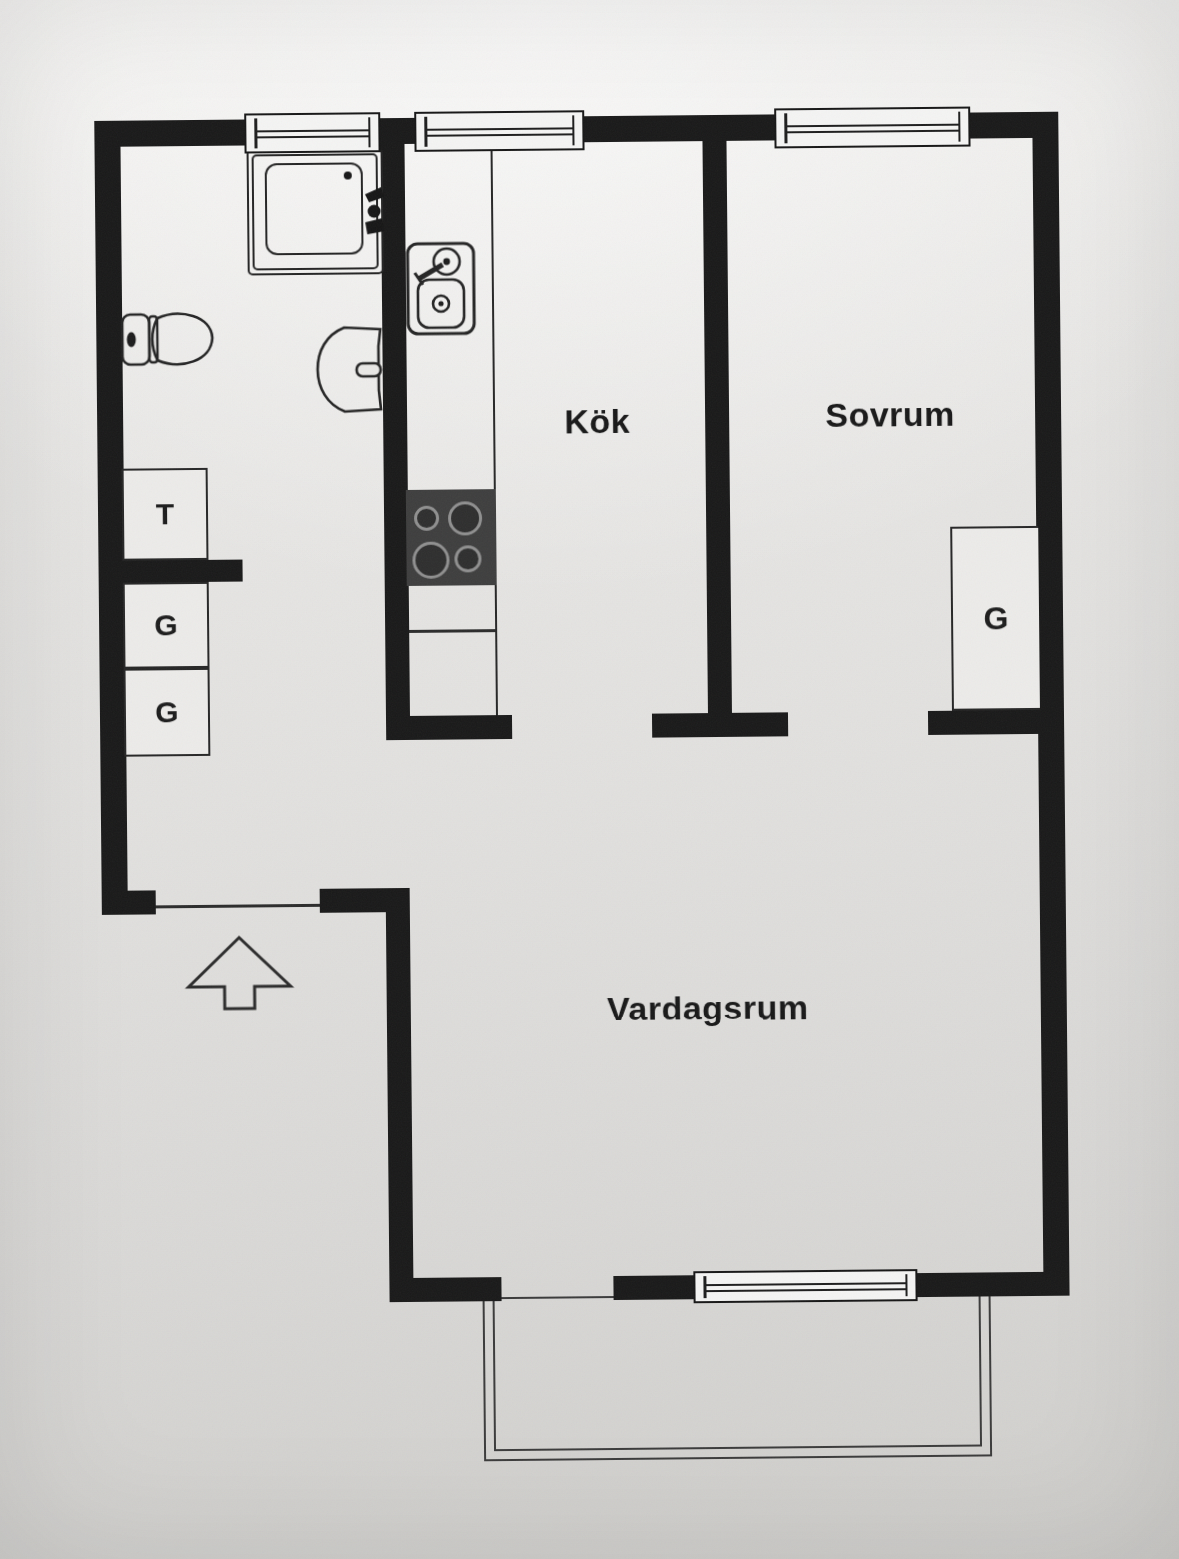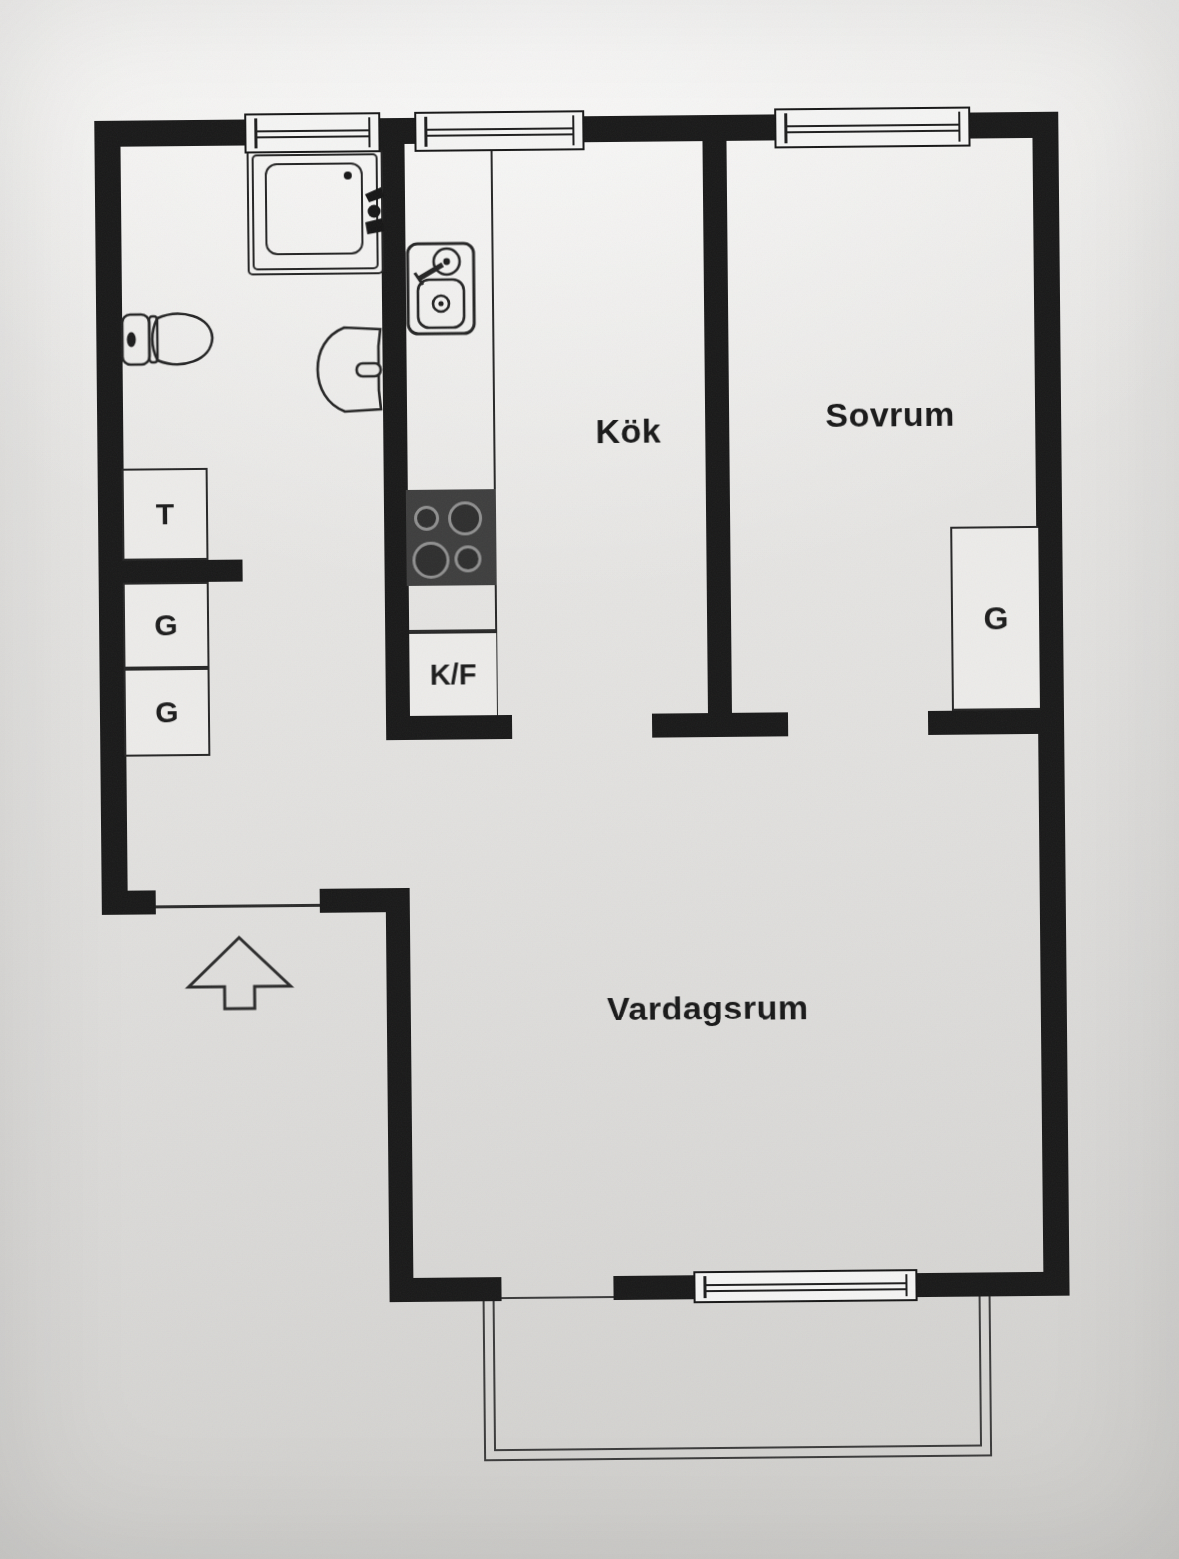--- a/index.html
+++ b/index.html
@@ -138,29 +138,26 @@
     <line x1="9" y1="31" x2="17" y2="43" stroke="#242424" stroke-width="3"></line>
   </svg>
 
   <div class="stove" style="left:408px;top:488px;width:90px;height:96px;">
     <div class="burner" style="left:8px;top:16px;width:25px;height:25px;"></div>
     <div class="burner" style="left:42px;top:12px;width:34px;height:34px;"></div>
     <div class="burner" style="left:6px;top:52px;width:37px;height:37px;"></div>
     <div class="burner" style="left:48px;top:56px;width:27px;height:27px;"></div>
   </div>
 
-  <div class="cab" style="left:410px;top:630px;width:87px;height:84px;border-left:none;border-bottom:none;border-right:none;border-top:2.5px solid #262626;">
-    <span class="cab-label" style="font-size:29px;">K/F</span>
-  </div>
 
   <div class="cab" style="left:952px;top:530px;width:88px;height:184px;border-right:none;">
     <span class="cab-label" style="font-size:32px;">G</span>
   </div>
 
-  <div class="room-label" style="left:631px;top:421px;margin-top:11px;">Kök</div>
+  <div class="room-label" style="left:600px;top:421px;">Kök</div>
   <div class="room-label" style="left:893px;top:417px;">Sovrum</div>
   <div class="room-label" style="left:705px;top:1009px;">Vardagsrum</div>
 
   <svg class="fixture" style="left:182px;top:931px;" width="110" height="78" viewBox="0 0 110 78">
     <polygon points="55,3 4,52 40,52 40,74 70,74 70,52 106,52" fill="none" stroke="#2b2b2b" stroke-width="3" stroke-linejoin="miter"></polygon>
   </svg>
 
  </div>
 
  <svg class="grain" width="1179" height="1559">

